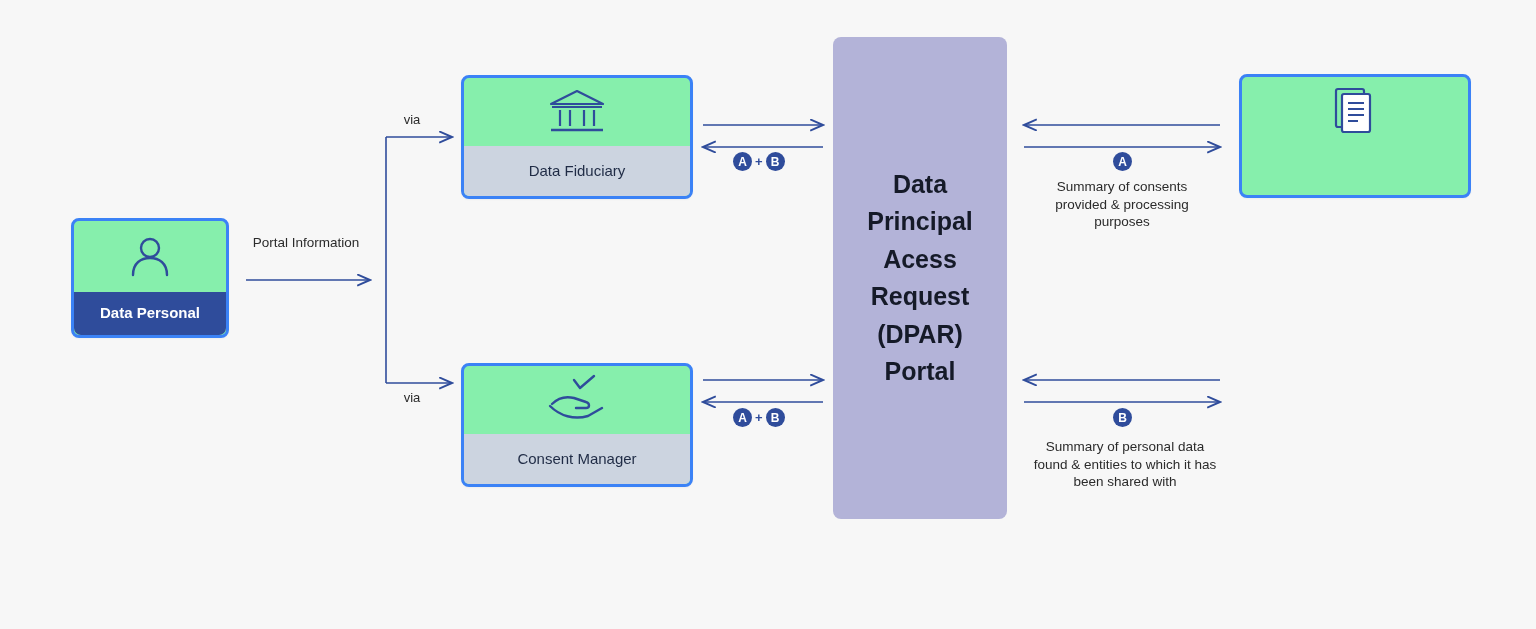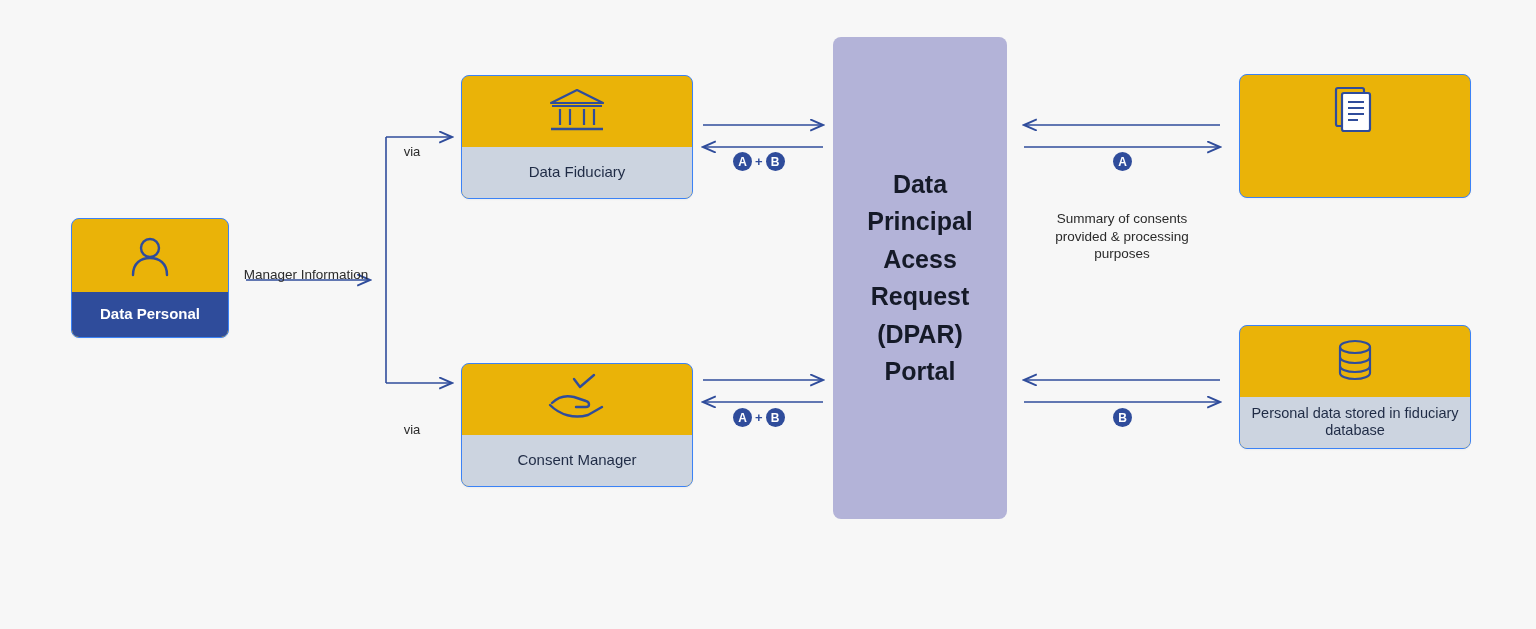--- a/index.html
+++ b/index.html
@@ -15,22 +15,22 @@
     overflow: hidden;
   }
   .stage {
     position: absolute;
     left: 0; top: 0;
     width: 1536px;
     height: 629px;
   }
   .node {
     position: absolute;
-    background: #eab308;
-    border: 1px solid #3b82f6;
+    background: #86efac;
+    border: 3px solid #3b82f6;
     border-radius: 8px;
     box-sizing: border-box;
     overflow: hidden;
     box-shadow: 0 1px 2px rgba(0,0,0,0.04);
   }
   .node .icon-area {
     height: 58%;
     display: flex;
     align-items: center;
     justify-content: center;
@@ -99,21 +99,20 @@
     width: 1536px;
     height: 629px;
     pointer-events: none;
   }
   .lbl {
     position: absolute;
     color: #2b2b2b;
     font-size: 13.5px;
     line-height: 1.3;
     text-align: center;
-    margin-top: 32px;
   }
   #lbl-request {
     left: 240px; top: 234px; width: 132px;
   }
   #lbl-via-top {
     left: 392px; top: 112px; width: 40px; font-size: 13px;
   }
   #lbl-via-bottom {
     left: 392px; top: 390px; width: 40px; font-size: 13px;
   }
@@ -201,31 +200,20 @@
         <rect x="6" y="4" width="28" height="38" rx="2" fill="none" stroke="#2f4c9b" stroke-width="2.2"></rect>
         <rect x="12" y="9" width="28" height="38" rx="2" fill="#ffffff" stroke="#2f4c9b" stroke-width="2.2"></rect>
         <line x1="18" y1="18" x2="34" y2="18" stroke="#2f4c9b" stroke-width="2"></line>
         <line x1="18" y1="24" x2="34" y2="24" stroke="#2f4c9b" stroke-width="2"></line>
         <line x1="18" y1="30" x2="34" y2="30" stroke="#2f4c9b" stroke-width="2"></line>
         <line x1="18" y1="36" x2="28" y2="36" stroke="#2f4c9b" stroke-width="2"></line>
       </svg>
     </div>
   </div>
 
-  <div class="node" id="personal-data">
-    <div class="icon-area">
-      <svg width="52" height="52" viewBox="0 0 52 52" aria-hidden="true">
-        <ellipse cx="26" cy="12" rx="15" ry="6" fill="none" stroke="#2f4c9b" stroke-width="2.2"></ellipse>
-        <path d="M11 12 L11 38 C11 41.3 17.7 44 26 44 C34.3 44 41 41.3 41 38 L41 12" fill="none" stroke="#2f4c9b" stroke-width="2.2"></path>
-        <path d="M11 22 C11 25.3 17.7 28 26 28 C34.3 28 41 25.3 41 22" fill="none" stroke="#2f4c9b" stroke-width="2.2"></path>
-        <path d="M11 31 C11 34.3 17.7 37 26 37 C34.3 37 41 34.3 41 31" fill="none" stroke="#2f4c9b" stroke-width="2.2"></path>
-      </svg>
-    </div>
-    <div class="caption">Personal data stored in fiduciary database</div>
-  </div>
 
   <svg class="overlay">
     <defs>
       <marker id="arrow" markerWidth="9" markerHeight="9" refX="8" refY="4" orient="auto" markerUnits="strokeWidth">
         <path d="M0,0.5 L8,4 L0,7.5" fill="none" stroke="#2f4c9b" stroke-width="1.2"></path>
       </marker>
     </defs>
 
     <line x1="246" y1="280" x2="370" y2="280" stroke="#2f4c9b" stroke-width="1.6" marker-end="url(#arrow)"></line>
 
@@ -239,24 +227,25 @@
     <line x1="703" y1="380" x2="823" y2="380" stroke="#2f4c9b" stroke-width="1.6" marker-end="url(#arrow)"></line>
     <line x1="823" y1="402" x2="703" y2="402" stroke="#2f4c9b" stroke-width="1.6" marker-end="url(#arrow)"></line>
 
     <line x1="1220" y1="125" x2="1024" y2="125" stroke="#2f4c9b" stroke-width="1.6" marker-end="url(#arrow)"></line>
     <line x1="1024" y1="147" x2="1220" y2="147" stroke="#2f4c9b" stroke-width="1.6" marker-end="url(#arrow)"></line>
 
     <line x1="1220" y1="380" x2="1024" y2="380" stroke="#2f4c9b" stroke-width="1.6" marker-end="url(#arrow)"></line>
     <line x1="1024" y1="402" x2="1220" y2="402" stroke="#2f4c9b" stroke-width="1.6" marker-end="url(#arrow)"></line>
   </svg>
 
-  <div class="lbl" id="lbl-request">Manager Information</div>
+  <div class="lbl" id="lbl-request">Portal Information</div>
   <div class="lbl" id="lbl-via-top">via</div>
   <div class="lbl" id="lbl-via-bottom">via</div>
   <div class="lbl" id="lbl-consent-summary">Summary of consents provided &amp; processing purposes</div>
+  <div class="lbl" id="lbl-personal-summary">Summary of personal data found &amp; entities to which it has been shared with</div>
 
   <div class="badge-group" id="badges-fiduciary">
     <span class="badge">A</span>
     <span class="plus">+</span>
     <span class="badge">B</span>
   </div>
 
   <div class="badge-group" id="badges-consent-mgr">
     <span class="badge">A</span>
     <span class="plus">+</span>

